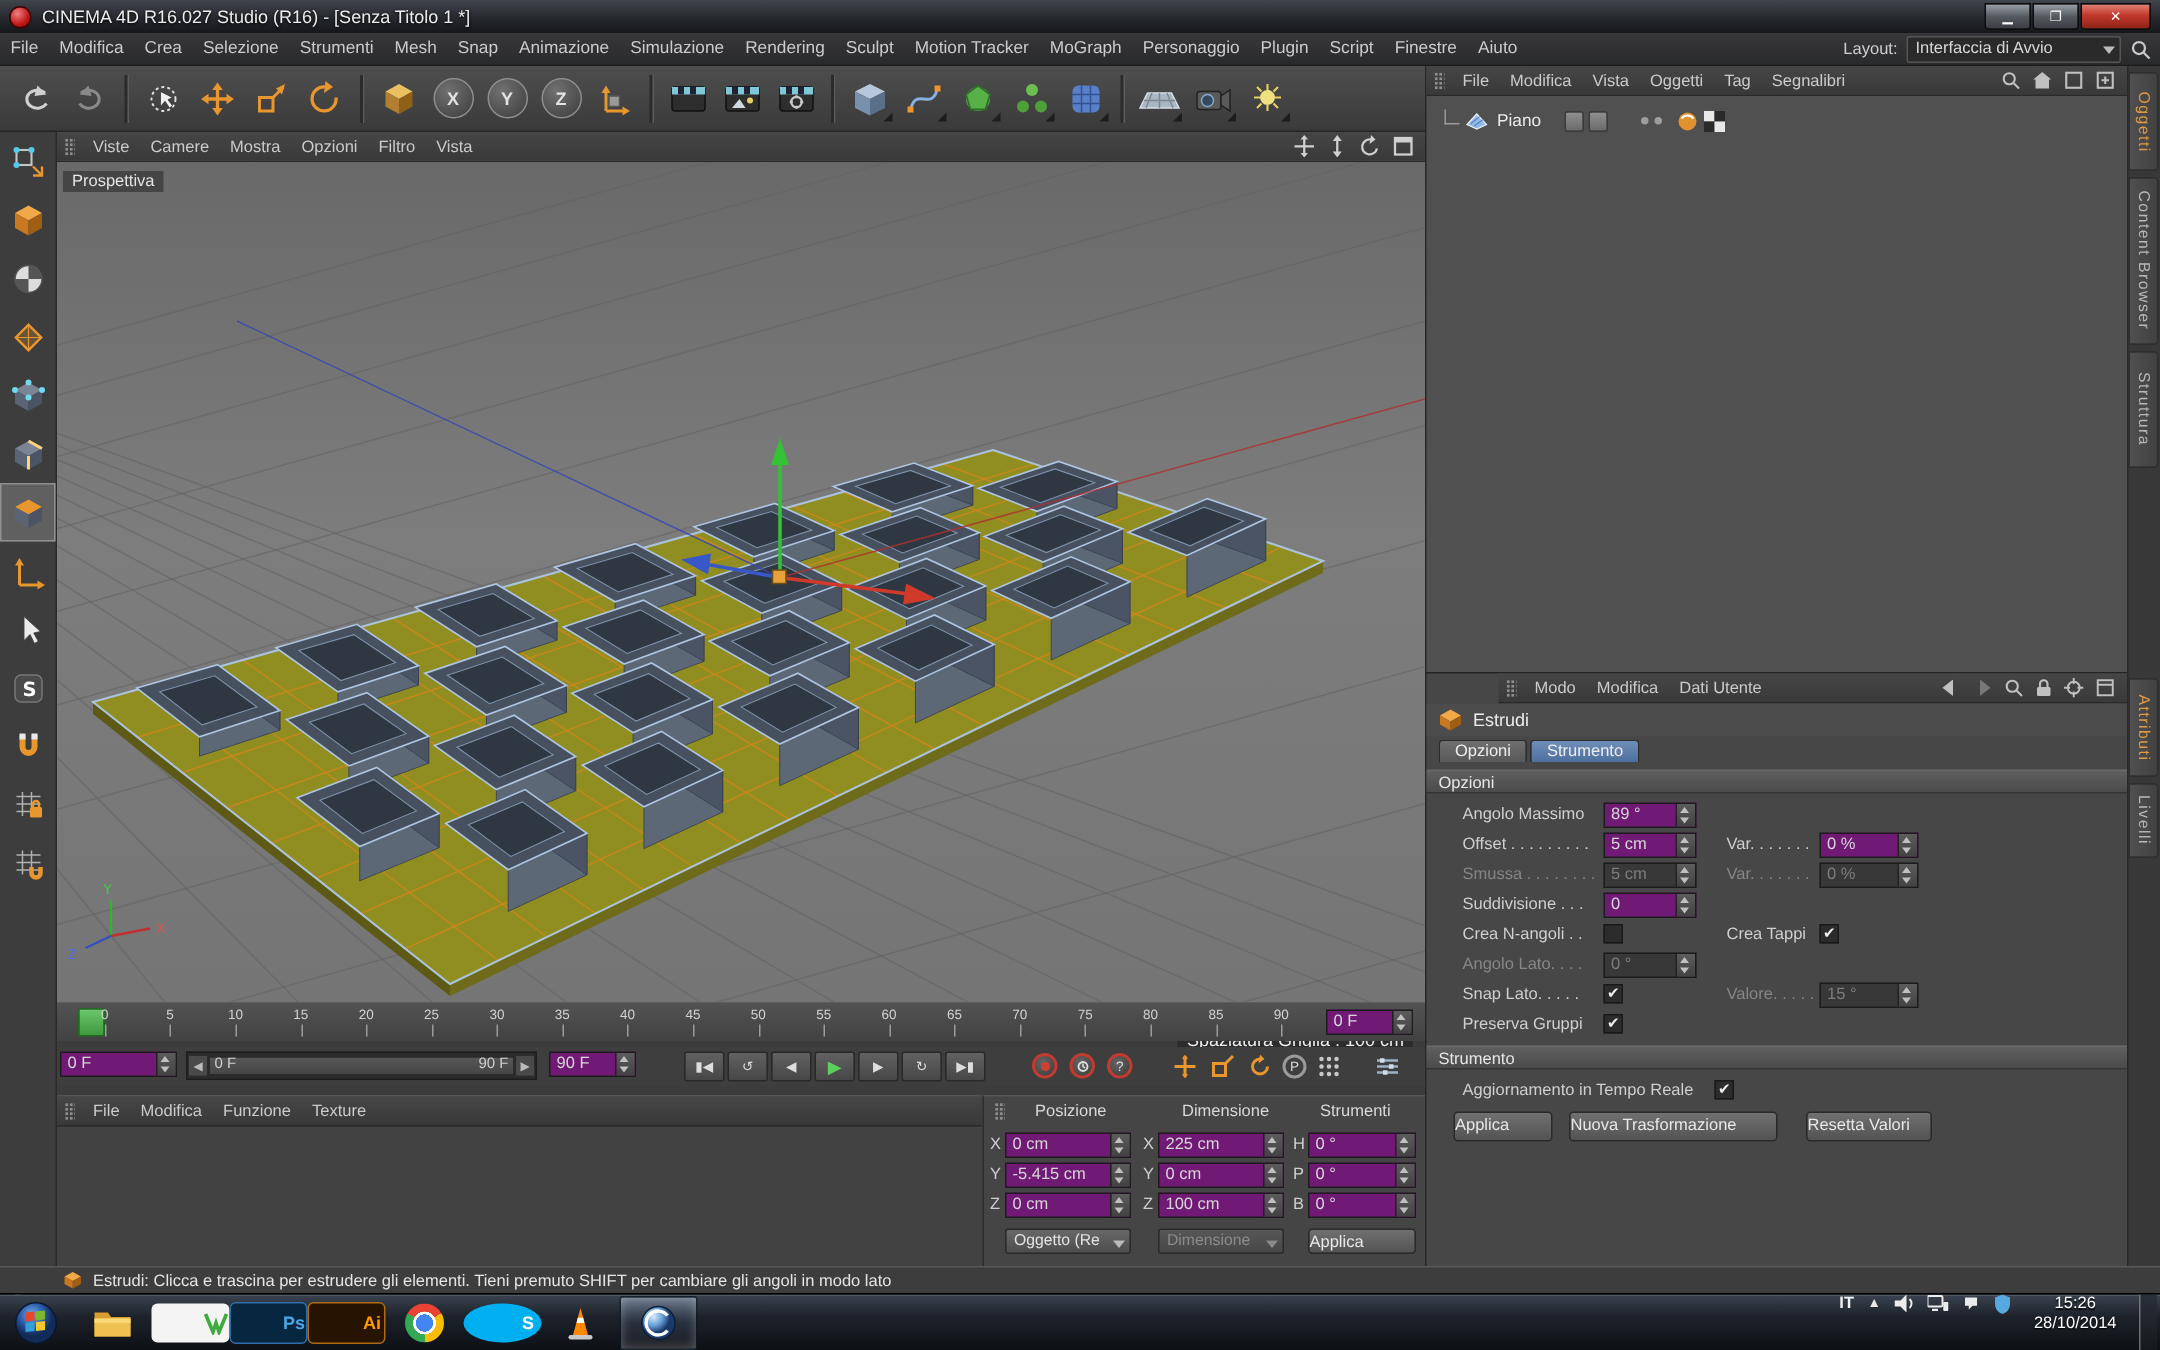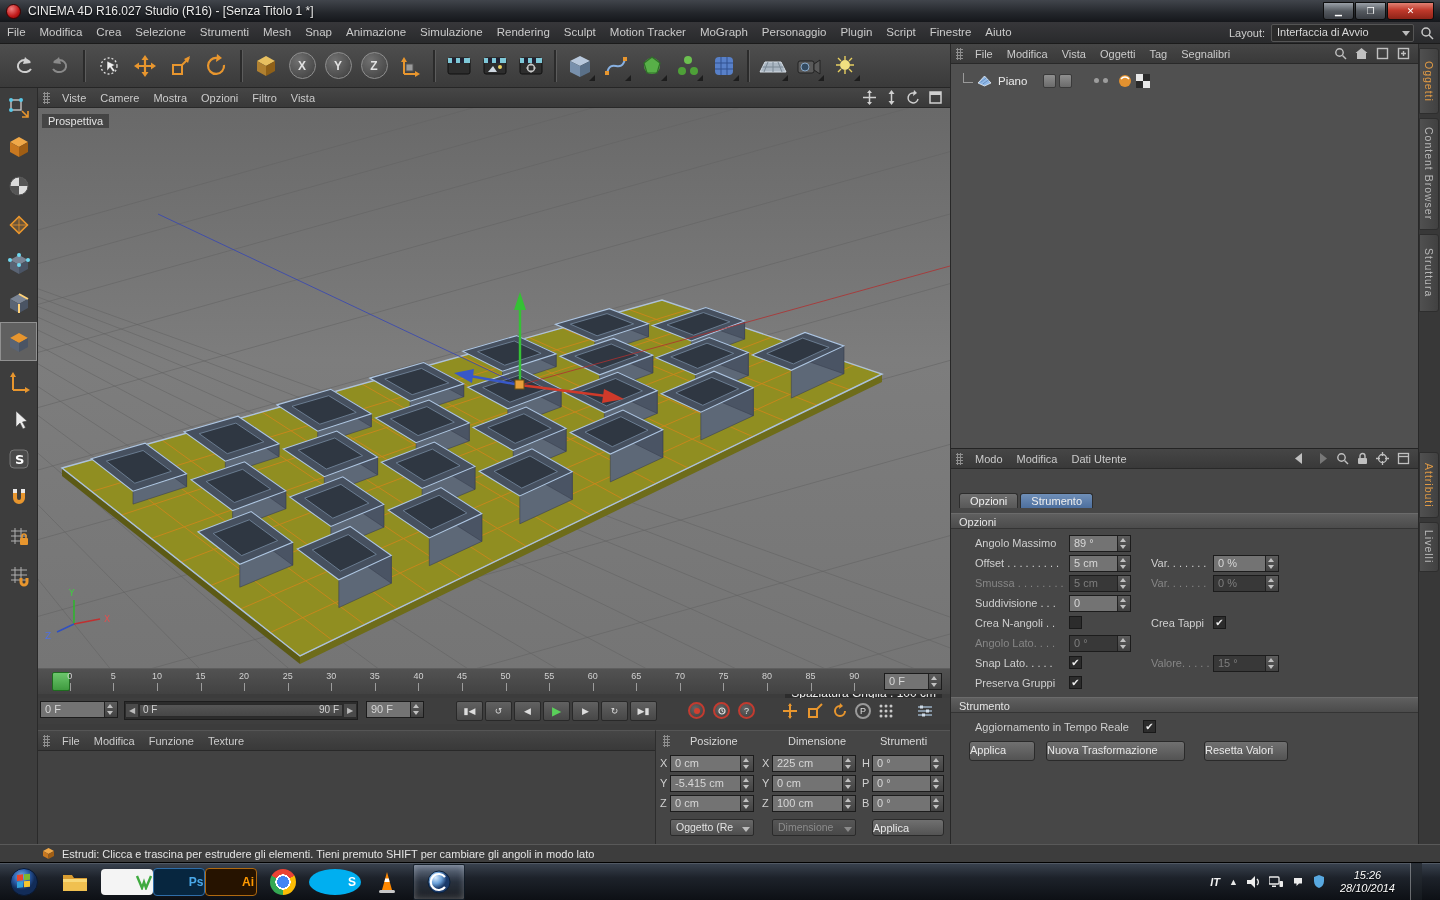--- a/index.html
+++ b/index.html
@@ -42,21 +42,21 @@
 #scene-svg{position:absolute;left:0;top:20px;background:linear-gradient(#696969,#7d7d7d 45%,#757575);}
 .vplabel{position:absolute;left:4px;top:26px;background:rgba(25,25,25,.45);padding:1px 6px;color:#e4e4e4;font-size:11px;}
 .gridlabel{position:absolute;right:8px;top:553px;background:rgba(25,25,25,.45);padding:1px 6px;color:#ededed;font-size:12px;margin-top:44px;}
 
 #ruler{position:absolute;left:38px;top:668px;width:912px;height:26px;background:linear-gradient(#525252,#424242);border-top:1px solid #5e5e5e;box-sizing:border-box;}
 .ticks{position:absolute;left:10px;top:2px;width:828px;display:flex;}
 .tick{flex:1;text-align:center;font-size:9px;color:#d2d2d2;position:relative;height:22px;}
 .tick::after{content:"";position:absolute;left:50%;top:12px;width:1px;height:8px;background:#9c9c9c;}
 .marker{position:absolute;left:14px;top:3px;width:18px;height:19px;background:linear-gradient(#6cc76c,#3f9a3f);border:1px solid #1f6b1f;border-radius:2px;box-sizing:border-box;}
 #playbar{position:absolute;left:38px;top:698px;width:912px;height:26px;background:#3e3e3e;}
-.fld{position:absolute;height:17px;background:#737373;border:1px solid #1c1c1c;color:#d6d6d6;font-size:11px;box-sizing:border-box;}
+.fld{position:absolute;height:17px;background:#701a75;border:1px solid #1c1c1c;color:#d6d6d6;font-size:11px;box-sizing:border-box;}
 .fld .val{display:block;padding:0 15px 0 4px;line-height:15px;overflow:hidden;white-space:nowrap;}
 .stp{position:absolute;right:0;top:0;bottom:0;width:12px;background:linear-gradient(#5c5c5c,#424242);border-left:1px solid #222;}
 .au,.ad{position:absolute;left:2px;width:0;height:0;border-left:3.5px solid transparent;border-right:3.5px solid transparent;}
 .au{top:2px;border-bottom:4px solid #c0c0c0;}
 .ad{bottom:2px;border-top:4px solid #c0c0c0;}
 .fld.dis{color:#7d7d7d;background:#383838;}
 .fld.dis .val{color:#7d7d7d;}
 .range{position:absolute;left:86px;top:3px;width:234px;height:19px;background:#2c2c2c;border:1px solid #1d1d1d;box-sizing:border-box;}
 .range .bar{position:absolute;left:14px;top:2px;right:14px;bottom:2px;background:linear-gradient(#565656,#464646);border:1px solid #2a2a2a;}
 .range .rl{position:absolute;left:18px;top:2px;font-size:10px;color:#d0d0d0;}
@@ -83,21 +83,21 @@
 .drop.dis{color:#8c8c8c;background:linear-gradient(#565656,#484848);}
 .btn{background:linear-gradient(#707070,#535353);border:1px solid #2a2a2a;border-radius:3px;color:#e8e8e8;text-align:left;font-size:11px;}
 
 #om{position:absolute;left:950px;top:44px;width:468px;height:404px;background:#505050;border-left:1px solid #282828;box-sizing:border-box;}
 .omicons,.amicons{margin-left:auto;display:flex;gap:8px;padding-right:8px;align-items:center;}
 .objrow{position:absolute;left:8px;top:28px;display:flex;align-items:center;}
 .elb{width:9px;height:9px;border-left:1px solid #9a9a9a;border-bottom:1px solid #9a9a9a;margin:0 3px 6px 4px;}
 .objname{font-size:11.5px;color:#eaeaea;margin-left:5px;}
 .omchip{width:11px;height:12px;background:linear-gradient(#8f8f8f,#6b6b6b);border:1px solid #3a3a3a;border-radius:2px;margin-left:3px;}
 .omdot{width:5px;height:5px;border-radius:50%;background:#9d9d9d;margin-left:4px;}
-#am{position:absolute;left:950px;top:448px;width:468px;height:400px;background:#474747;border-left:1px solid #282828;border-top:1px solid #242424;box-sizing:border-box;}
+#am{position:absolute;left:950px;top:448px;width:468px;height:400px;background:#474747;border-left:1px solid #282828;border-top:1px solid #242424;box-sizing:border-box;padding-left:48px;}
 .amtitle{position:absolute;left:0;top:20px;width:100%;height:22px;background:#4c4c4c;display:flex;align-items:center;gap:7px;padding-left:8px;box-sizing:border-box;font-size:12px;color:#ececec;}
 .tabs{position:absolute;left:8px;top:44px;display:flex;gap:2px;}
 .tab{padding:1px 10px;border-radius:3px 3px 0 0;font-size:11px;border:1px solid #2d2d2d;border-bottom:none;background:linear-gradient(#6f6f6f,#585858);color:#eee;}
 .tab.blue{background:linear-gradient(#6f8fb8,#4d6f9e);}
 .secband{position:absolute;left:0;width:100%;height:16px;background:linear-gradient(#5f5f5f,#4b4b4b);border-top:1px solid #6b6b6b;border-bottom:1px solid #343434;color:#e6e6e6;padding-left:8px;line-height:16px;box-sizing:border-box;font-size:11px;}
 .lbl{position:absolute;font-size:11px;color:#cfcfcf;white-space:nowrap;}
 .lbl.dis{color:#868686;}
 .chk{position:absolute;width:13px;height:13px;background:#2c2c2c;border:1px solid #191919;color:#efefef;font-size:10px;line-height:12px;text-align:center;box-sizing:border-box;}
 
 #vstrip{position:absolute;left:1418px;top:44px;width:22px;height:804px;background:#383838;border-left:1px solid #282828;box-sizing:border-box;}
@@ -105,21 +105,21 @@
 .vtab.on{color:#e09a45;}
 
 #statusbar{position:absolute;left:0;top:844px;width:1440px;height:18px;background:#3d3d3d;border-top:1px solid #595959;display:flex;align-items:center;gap:7px;padding-left:42px;box-sizing:border-box;color:#e4e4e4;font-size:11px;}
 
 #taskbar{position:absolute;left:0;top:862px;width:1440px;height:38px;background:linear-gradient(#3a4350,#1d222a 40%,#0d1015);border-top:1px solid #000;box-shadow:inset 0 1px 0 rgba(255,255,255,.12);display:flex;align-items:center;box-sizing:border-box;}
 #orb{margin:0 9px 0 8px;width:32px;height:32px;display:flex;align-items:center;justify-content:center;}
 .tbi{width:52px;height:36px;display:flex;align-items:center;justify-content:center;flex:none;}
 .tbi.active{background:linear-gradient(rgba(200,220,255,.35),rgba(120,150,190,.15) 50%,rgba(255,255,255,.06));border:1px solid rgba(10,20,30,.8);box-shadow:inset 0 0 7px rgba(255,255,255,.3);border-radius:2px;box-sizing:border-box;}
 .sqicon{width:26px;height:26px;border-radius:4px;display:flex;align-items:center;justify-content:center;font-weight:bold;font-size:12px;padding-left:34px;}
 .chromeicon{width:26px;height:26px;border-radius:50%;background:radial-gradient(circle at 50% 50%,#4285f4 0 31%,#fff 32% 41%,transparent 42%),conic-gradient(from -60deg,#ea4335 0 120deg,#fbbc05 0 240deg,#34a853 0 360deg);}
-#tray{margin-left:auto;display:flex;align-items:center;gap:9px;padding-right:18px;color:#f2f2f2;font-style:italic;}
+#tray{margin-left:auto;display:flex;align-items:flex-start;gap:9px;padding-right:2px;color:#f2f2f2;}
 #clock{text-align:center;font-size:11px;line-height:13px;padding:0 6px;color:#fff;text-shadow:0 1px 1px #000;}
 #showdesk{width:11px;height:38px;border-left:1px solid rgba(255,255,255,.35);background:linear-gradient(#2a3038,#14181d);}
 .trayglyph{font-size:9px;color:#e8e8e8;}
 </style>
 </head>
 <body>
 
 <div id="stage">
 
   <div id="titlebar">
@@ -930,20 +930,28 @@
         <svg width="13" height="13">
             <circle cx="6.5" cy="6.5" r="4" fill="none" stroke="#c0c0c0" stroke-width="1.3"></circle>
             <path d="M6.5 0v4M6.5 9v4M0 6.5h4M9 6.5h4" stroke="#c0c0c0" stroke-width="1.3"></path>
           </svg>
         <svg width="13" height="13">
             <rect x="1.5" y="1.5" width="10" height="10" fill="none" stroke="#c0c0c0" stroke-width="1.3"></rect>
             <path d="M1.5 4.5h10" stroke="#c0c0c0" stroke-width="1.3"></path>
           </svg>
       </div>
     </div>
+    <div class="amtitle">
+      <svg width="16" height="16">
+          <polygon points="8,1 15,5 8,9 1,5" fill="#f0a848"></polygon>
+          <polygon points="1,5 8,9 8,15 1,11" fill="#c87820"></polygon>
+          <polygon points="15,5 8,9 8,15 15,11" fill="#a05e14"></polygon>
+        </svg>
+      <span>Estrudi</span>
+    </div>
     <div class="tabs">
       <span class="tab">Opzioni</span>
       <span class="tab blue">Strumento</span>
     </div>
     <div class="secband" style="top:64px;">Opzioni</div>
 
     <span class="lbl" style="left:24px;top:88px;">Angolo Massimo</span>
     <div class="fld" style="left:118px;top:86px;width:62px;">
         <span class="val">89 °</span>
         <span class="stp">

